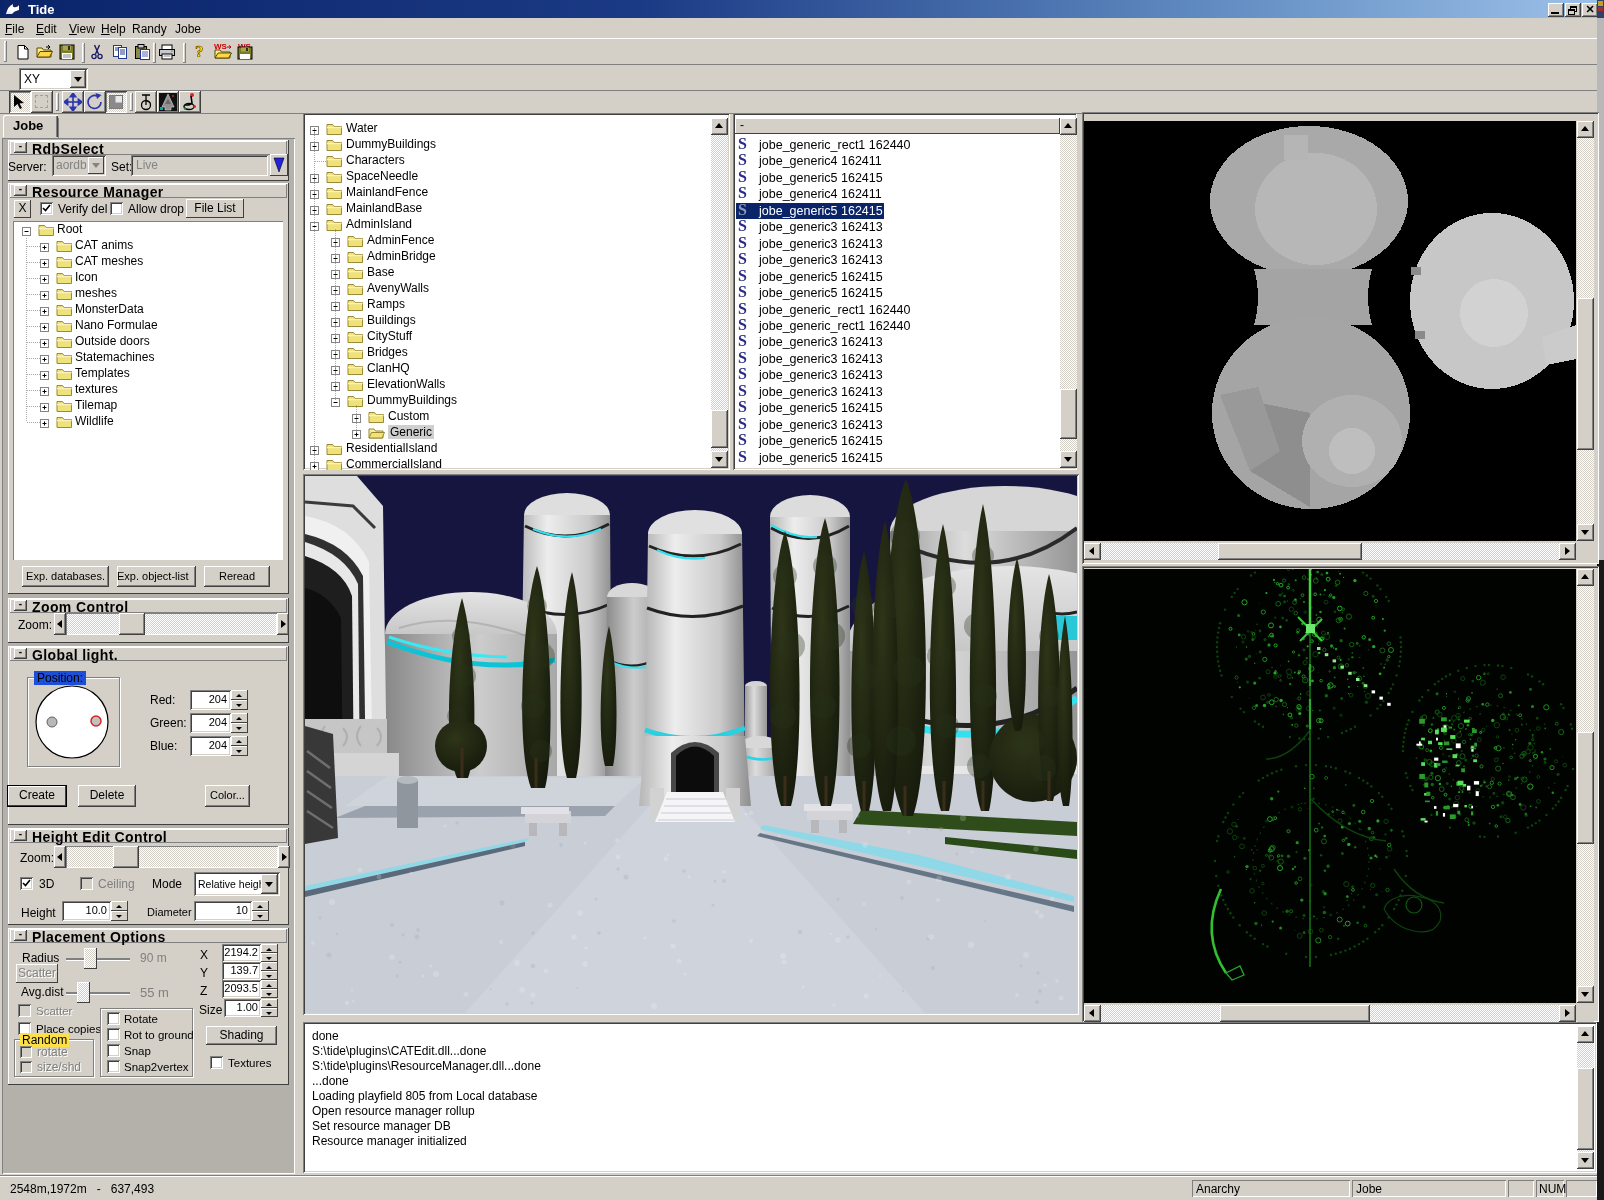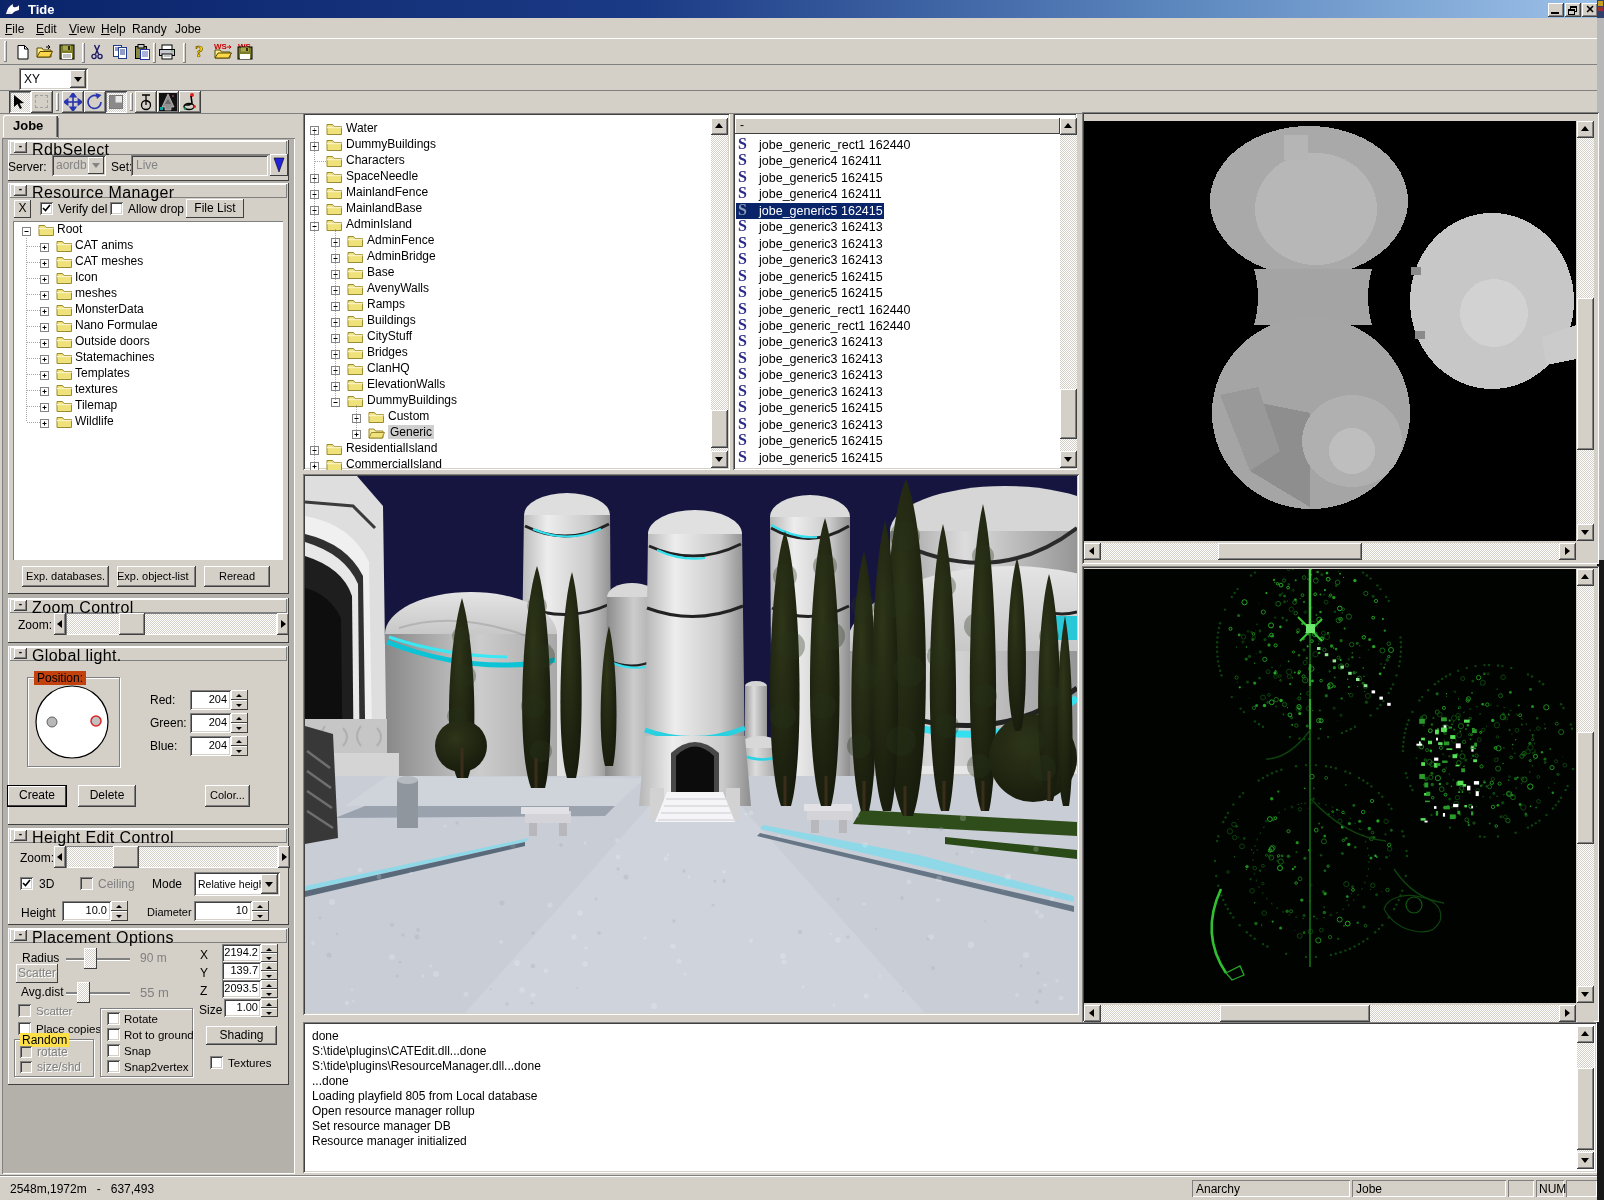--- a/index.html
+++ b/index.html
@@ -8,21 +8,21 @@
 .r2{background:#d4d0c8;box-shadow:inset -1px -1px 0 #404040,inset 1px 1px 0 #fff}
 .r3{background:#d4d0c8;box-shadow:inset -1px -1px 0 #808080,inset 1px 1px 0 #fff}
 .s1{box-shadow:inset 1px 1px 0 #808080,inset -1px -1px 0 #fff,inset 2px 2px 0 #404040,inset -2px -2px 0 #d4d0c8}
 .s2{box-shadow:inset 1px 1px 0 #808080,inset -1px -1px 0 #fff}
 .sp{box-shadow:inset 1px 1px 0 #404040,inset -1px -1px 0 #fff,inset 2px 2px 0 #808080}
 .w{background:#fff}
 .gray{color:#808080}
 .nw{white-space:nowrap}
 .dith{background-color:#d4d0c8;background-image:linear-gradient(45deg,#fff 25%,transparent 25%,transparent 75%,#fff 75%),linear-gradient(45deg,#fff 25%,transparent 25%,transparent 75%,#fff 75%);background-size:2px 2px;background-position:0 0,1px 1px}
 .gb{border:1px solid #808080;box-shadow:inset 1px 1px 0 #fff,1px 1px 0 #fff}
-.hdr{background:#d4d0c8;box-shadow:inset -1px -1px 0 #808080,inset 1px 1px 0 #fff;font-weight:normal;font-size:16px;letter-spacing:.4px}
+.hdr{background:#d4d0c8;box-shadow:inset -1px -1px 0 #808080,inset 1px 1px 0 #fff;font-weight:bold;font-size:14px;letter-spacing:.4px}
 .hbt{width:13px;height:11px;background:#d4d0c8;box-shadow:inset -1px -1px 0 #404040,inset 1px 1px 0 #fff,inset -2px -2px 0 #808080;font-size:10px;line-height:8px;text-align:center;font-weight:bold}
 .cb{width:13px;height:13px;background:#fff;box-shadow:inset 1px 1px 0 #808080,inset -1px -1px 0 #fff,inset 2px 2px 0 #404040,inset -2px -2px 0 #d4d0c8}
 .tD{width:0;height:0;border-left:4px solid transparent;border-right:4px solid transparent;border-top:5px solid #000}
 .tL{width:0;height:0;border-top:4px solid transparent;border-bottom:4px solid transparent;border-right:5px solid #000}
 .tR{width:0;height:0;border-top:4px solid transparent;border-bottom:4px solid transparent;border-left:5px solid #000}
 .fld{background:#fff;box-shadow:inset 1px 1px 0 #808080,inset -1px -1px 0 #fff,inset 2px 2px 0 #404040,inset -2px -2px 0 #d4d0c8;font-size:11px}
 .flat{background:#d4d0c8;box-shadow:inset 1px 1px 0 #808080,inset -1px -1px 0 #fff,inset 2px 2px 0 #404040,inset -2px -2px 0 #d4d0c8;font-size:12px;color:#848484}
 .mi{font-size:12px}
 .u{text-decoration:underline}
 </style></head>
@@ -271,21 +271,21 @@
 <div class="p r1" style="left:277px;top:613px;width:12px;height:22px">
     <span class="tR p" style="left:4px;top:7px"></span>
   </div>
 
 <div class="p r2" style="left:8px;top:646px;width:281px;height:179px"></div>
 <div class="p hdr" style="left:10px;top:647px;width:277px;height:14px">
     <span class="p" style="left:22px;top:0">Global light.</span>
   </div>
 <div class="p hbt" style="left:14px;top:648px">-</div>
 <div class="p gb" style="left:27px;top:677px;width:93px;height:90px"></div>
-<div class="p nw" style="left:34px;top:671px;background:#c2410c;padding:0 3px">Position:</div>
+<div class="p nw" style="left:34px;top:671px;background:#1d4ed8;padding:0 3px">Position:</div>
 <svg class="p" style="left:33px;top:684px" width="80" height="78">
     <ellipse cx="39" cy="38" rx="36" ry="36" fill="#fff" stroke="#000" stroke-width="1.2"></ellipse>
     <circle cx="19" cy="38" r="5" fill="#b8b8b8" stroke="#606060"></circle>
     <circle cx="63" cy="37" r="5" fill="#c0c0c0" stroke="#dd2222" stroke-width="1.5"></circle>
   </svg>
 <div class="p nw" style="left:150px;top:693px">Red:</div>
 <div class="p nw" style="left:150px;top:716px">Green:</div>
 <div class="p nw" style="left:150px;top:739px">Blue:</div>
 <div class="p fld" style="left:190px;top:690px;width:41px;height:20px;text-align:right">
     <span class="p" style="right:4px;top:3px">204</span>

